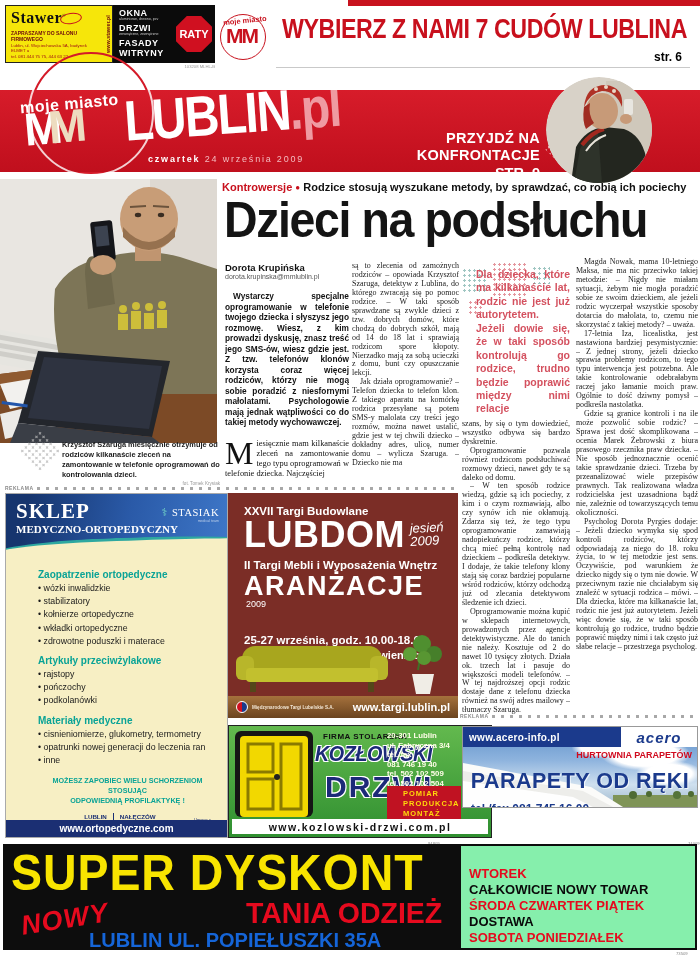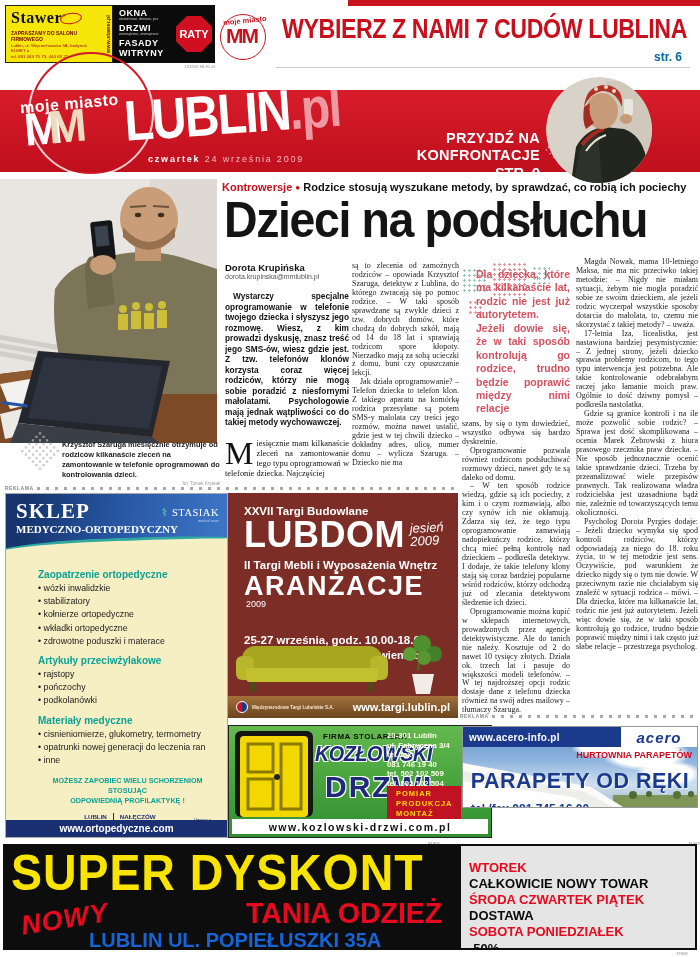--- a/index.html
+++ b/index.html
@@ -24,21 +24,21 @@
   .raty{position:absolute;right:3px;top:50%;transform:translateY(-50%);width:36px;height:36px;background:#d01020;
         clip-path:polygon(30% 0,70% 0,100% 30%,100% 70%,70% 100%,30% 100%,0 70%,0 30%);
         display:flex;align-items:center;justify-content:center;color:#fff;font-weight:700;font-size:11px}
   .okna-code{left:138px;top:64px;width:77px;font-size:4.2px;color:#999;text-align:right}
   .mm-small{left:220px;top:8px;width:54px;height:54px}
   .mm-small .circ{position:absolute;left:0;top:6px;width:46px;height:46px;border:1.5px solid #c8121e;border-radius:50%}
   .mm-small .t{position:absolute;left:3px;top:8px;font-size:7.5px;font-weight:700;color:#c8121e;transform:rotate(-6deg);white-space:nowrap}
   .mm-small .mm{position:absolute;left:6px;top:16px;font-size:21px;font-weight:800;letter-spacing:-2px;color:#c8121e}
   .top-promo{left:276px;top:8px;width:414px;height:60px;border-bottom:1px solid #c9c9c9}
   .tp-head{position:absolute;left:6px;top:6px;font-size:27px;font-weight:800;color:#c8101d;white-space:nowrap;transform:scaleX(.86);transform-origin:left top;letter-spacing:-.5px}
-  .tp-ref{position:absolute;right:8px;bottom:3px;font-size:12px;font-weight:700;color:#0369a1}
+  .tp-ref{position:absolute;right:8px;bottom:3px;font-size:12px;font-weight:700;color:#000000}
 
   
   .arc-red{left:30px;top:52px;width:122px;height:122px;border:2px solid #d41a28;border-radius:50%;z-index:1}
   .masthead{left:0;top:90px;width:700px;height:82px;background:linear-gradient(180deg,#d71c2a,#c00f1d);overflow:hidden;z-index:2}
   .arc-white{position:absolute;left:28px;top:-40px;width:126px;height:126px;border:2px solid rgba(255,255,255,.8);border-radius:50%}
   .mh-script{position:absolute;left:20px;top:5px;font-size:16px;font-weight:600;color:#fff;transform:rotate(-5deg);letter-spacing:.5px}
   .mh-mm{position:absolute;left:24px;top:14px;font-size:46px;font-weight:800;color:#fff;transform:rotate(-5deg);line-height:1}
   .mh-mm .m2{color:#eddcc0;margin-left:-14px}
   .mh-lublin{position:absolute;left:122px;top:-2px;font-size:57px;font-weight:800;color:#fff;letter-spacing:-2px;transform:rotate(-4deg) scaleX(.84);transform-origin:left top;white-space:nowrap}
   .mh-lublin .tld{color:#ef9aa2;font-weight:700}
@@ -131,21 +131,21 @@
   .lb-url{margin-left:auto;font-size:11px;font-weight:700;color:#fff}
 
   
   .kozl{left:228px;top:725px;width:264px;height:113px;background:linear-gradient(180deg,#63b94e,#2f8f30);border:1px solid #222;overflow:hidden}
   .kz-door{position:absolute;left:4px;top:3px;width:82px;height:90px}
   .kz-tag{position:absolute;left:94px;top:6px;font-size:8px;font-weight:700;color:#101010;letter-spacing:.5px}
   .outl{text-shadow:-1px -1px 0 #fff,1px -1px 0 #fff,-1px 1px 0 #fff,1px 1px 0 #fff,0 1px 0 #fff,0 -1px 0 #fff}
   .kz-brand{position:absolute;left:86px;top:15px;font-size:22px;font-style:italic;font-weight:800;color:#1c2a78;letter-spacing:-.5px;transform:scaleX(.9);transform-origin:left top;white-space:nowrap}
   .kz-prod{position:absolute;left:96px;top:44px;font-size:30px;font-weight:800;color:#1c2a78;letter-spacing:2px}
   .kz-right{position:absolute;left:158px;top:5px;width:74px;font-size:7.8px;font-weight:700;line-height:1.22;color:#fffde8}
-  .kz-srv{position:absolute;left:158px;top:60px;width:74px;background:#c01222;padding:3px 9px;line-height:1.3}
+  .kz-srv{position:absolute;left:158px;top:60px;width:74px;background:#c01222;padding:3px 16px;line-height:1.3}
   .kz-srv div{font-size:7.5px;font-weight:700;color:#ffd90a;letter-spacing:1px}
   .kz-url{position:absolute;left:3px;right:3px;bottom:3px;height:15px;background:#fff;display:flex;align-items:center;justify-content:center;font-weight:800;font-size:10.5px;letter-spacing:1.5px;color:#111}
   .kz-code{left:428px;top:841px;font-size:4.2px;color:#888}
 
   
   .acero{left:462px;top:726px;width:236px;height:82px;border:1px solid #999;overflow:hidden;
     background:
       radial-gradient(60px 22px at 78% 34%,#fff 0 55%,rgba(255,255,255,0) 75%),
       radial-gradient(46px 18px at 88% 58%,#fff 0 50%,rgba(255,255,255,0) 72%),
       radial-gradient(40px 15px at 58% 26%,#fdfdfd 0 45%,rgba(255,255,255,0) 68%),
@@ -160,21 +160,21 @@
   .ac-addr{position:absolute;left:8px;top:90px;color:#1b3a8c;font-weight:800;font-size:12px}
   .ac-scene{position:absolute;left:0;bottom:0;width:236px;height:46px}
   .ac-code{left:688px;top:841px;font-size:4.2px;color:#888}
 
   
   .dyskont{left:3px;top:844px;width:694px;height:106px;background:#0d0d0d;overflow:hidden}
   .dy-title{position:absolute;left:8px;top:0;font-size:50px;font-weight:800;color:#f8e400;letter-spacing:1px;white-space:nowrap;transform:scaleX(.93);transform-origin:left top}
   .dy-nowy{position:absolute;left:18px;top:60px;color:#e60a1e;font-weight:800;font-style:italic;font-size:27px;transform:rotate(-9deg);letter-spacing:1px}
   .dy-tania{position:absolute;left:140px;top:52px;width:315px;text-align:right;color:#e60a1e;font-weight:800;font-size:30px;transform:scaleX(.95);transform-origin:left top;white-space:nowrap}
   .dy-lublin{position:absolute;left:86px;top:85px;color:#1565d8;font-weight:800;font-size:20px;white-space:nowrap}
-  .dy-panel{position:absolute;right:2px;top:2px;bottom:2px;width:234px;background:#e5e5e5;padding:14px 8px}
+  .dy-panel{position:absolute;right:2px;top:2px;bottom:2px;width:234px;background:#86efac;padding:20px 8px}
   .dy-panel div{font-weight:800;font-size:13px;line-height:1.24;white-space:nowrap}
   .dy-red{color:#e60a1e}
   .dy-blk{color:#0a0a0a}
   .dy-code{left:676px;top:951px;font-size:4.2px;color:#888}
 </style>
 </head>
 <body>
 
 <div id="page">
 

